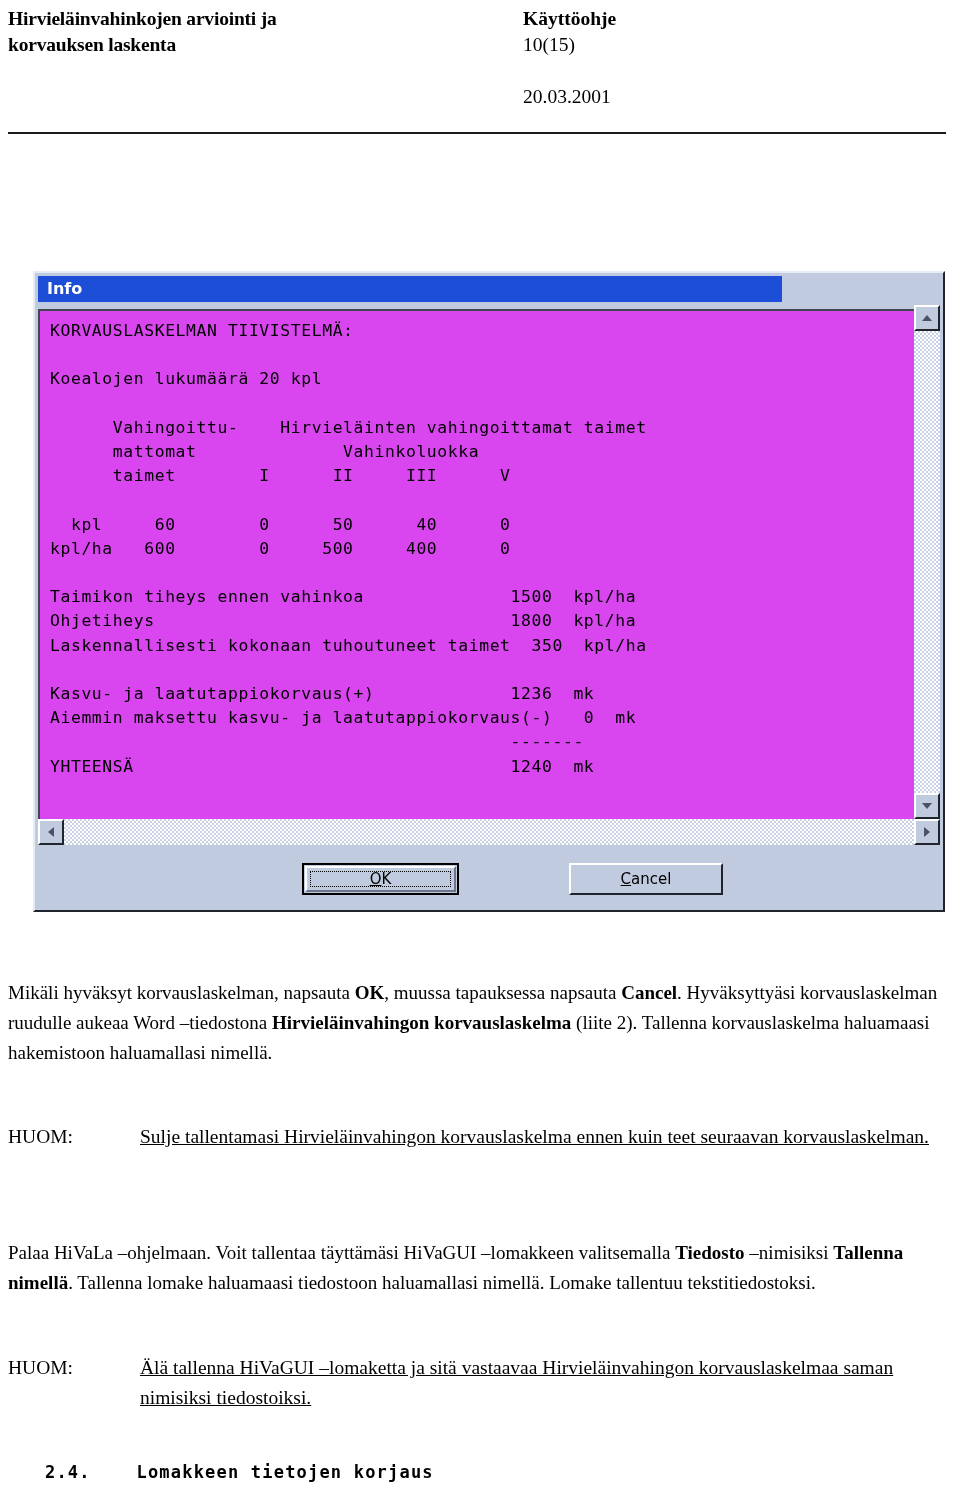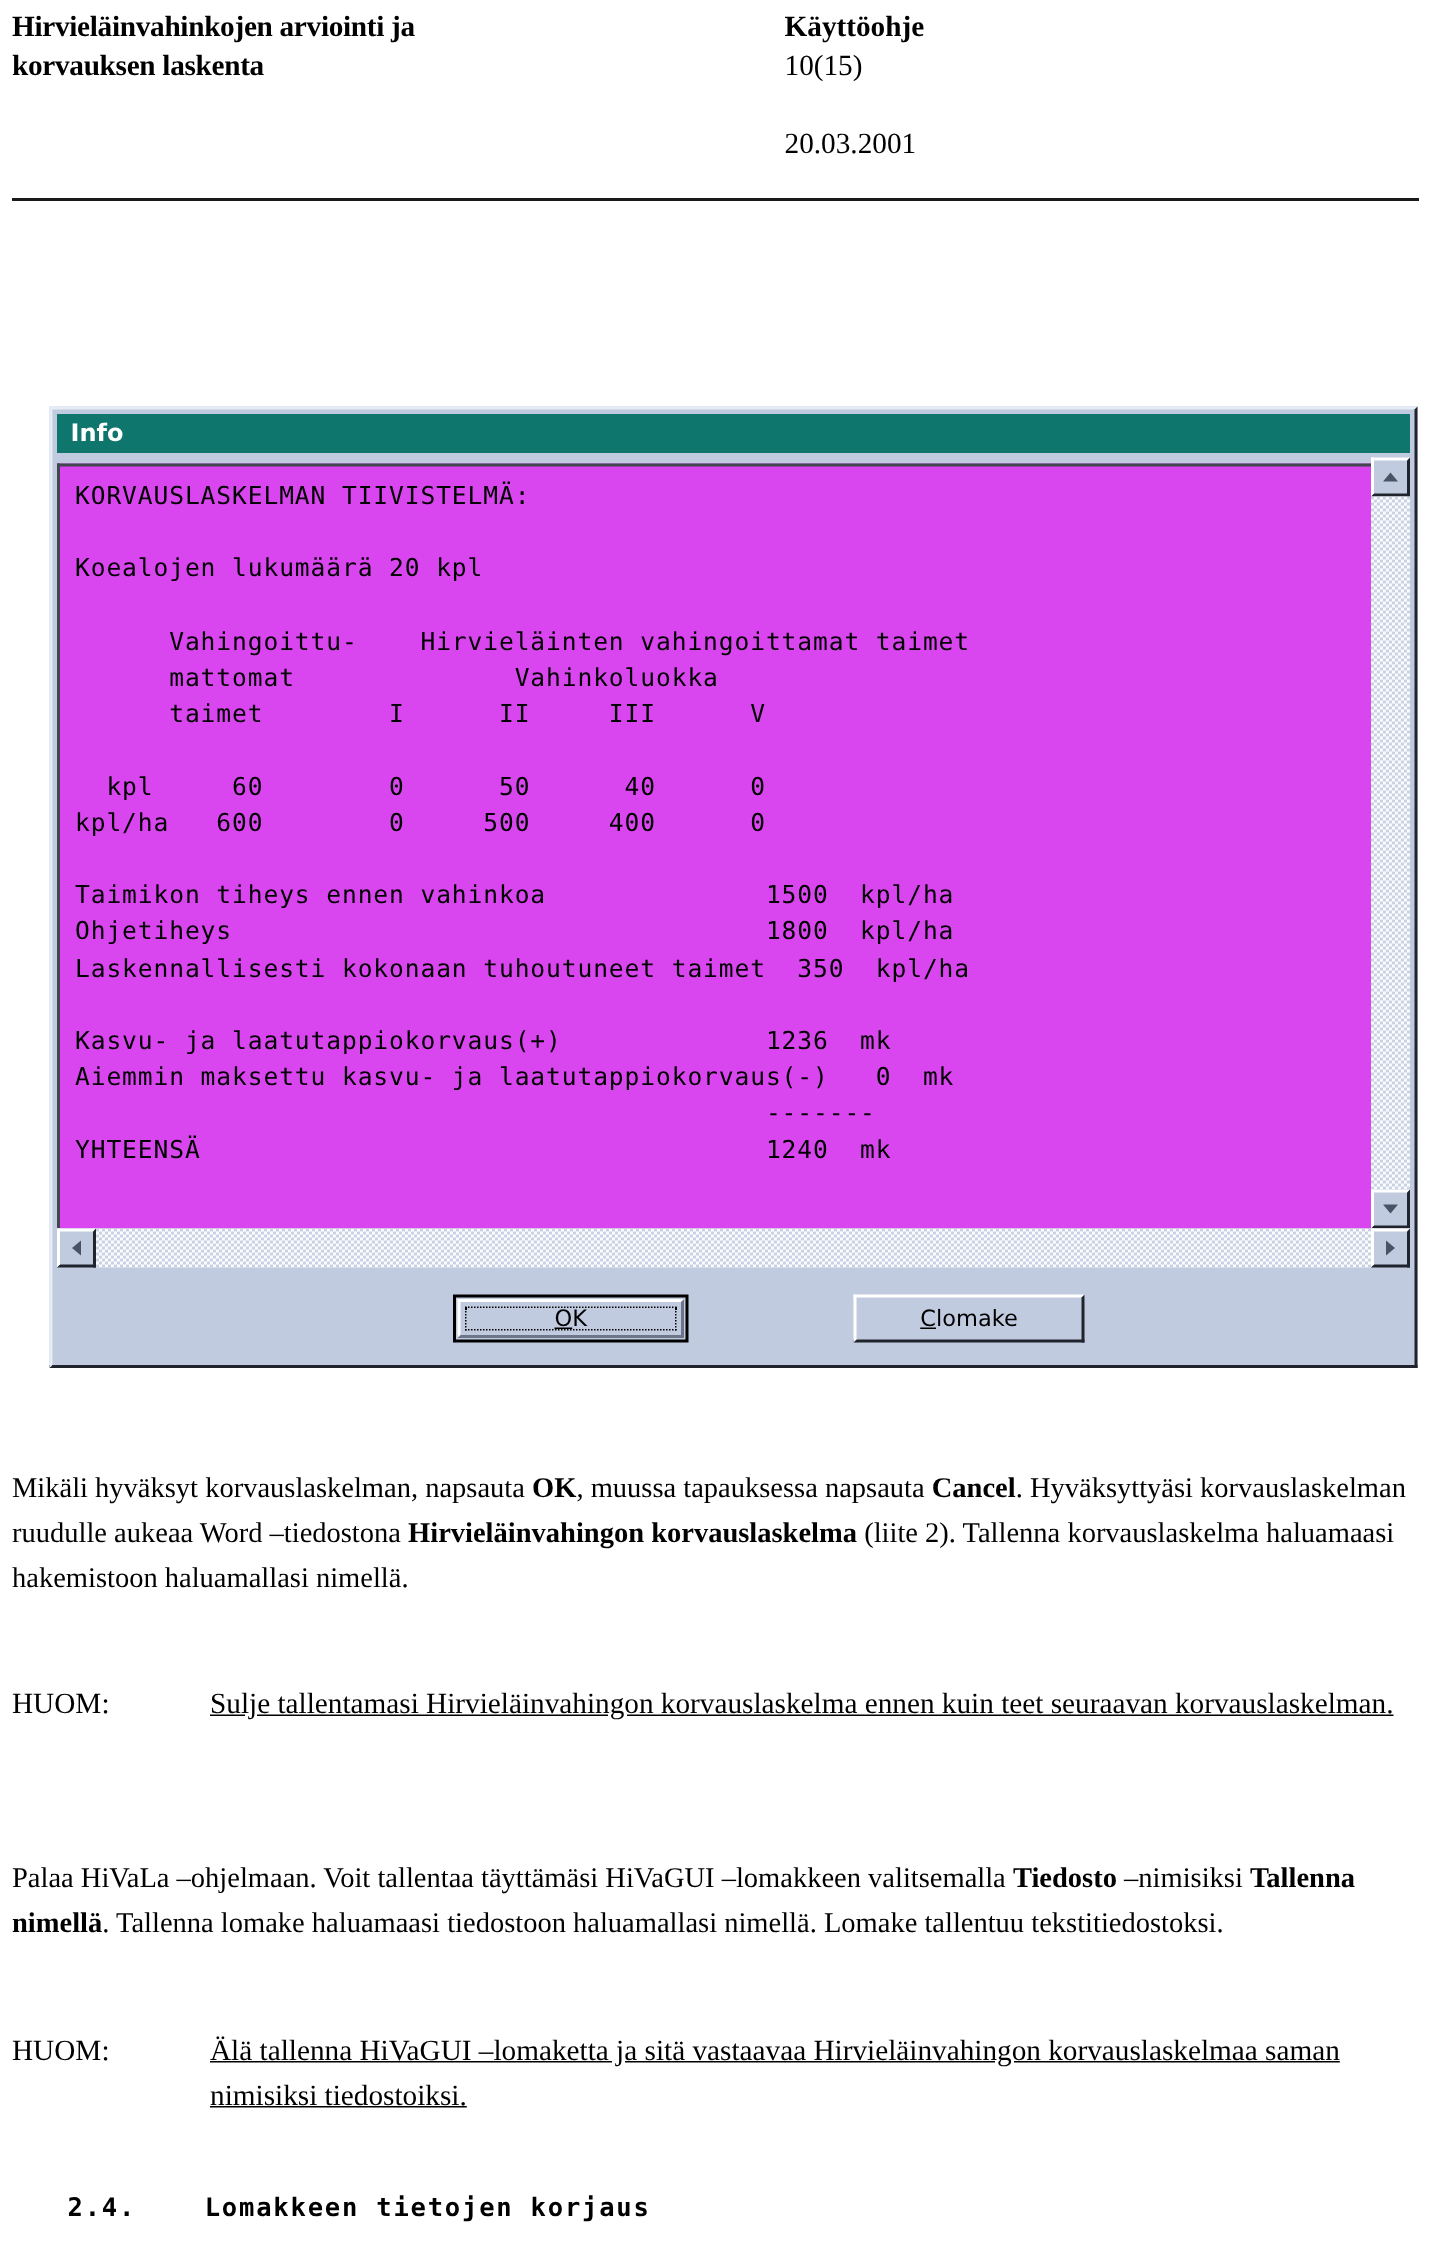--- a/index.html
+++ b/index.html
@@ -68,23 +68,23 @@
     background: #c0cbe0;
     border-top: 2px solid #e6ecf6;
     border-left: 2px solid #e6ecf6;
     border-right: 2px solid #20242c;
     border-bottom: 2px solid #20242c;
     box-sizing: border-box;
   }
   .titlebar {
     position: absolute;
     left: 3px; top: 3px;
-    width: 902px;
+    width: 744px;
     height: 26px;
-    background: #0f766e;
+    background: #1d4ed8;
     color: #ffffff;
     font-family: "DejaVu Sans", "Liberation Sans", sans-serif;
     font-weight: bold;
     font-size: 16px;
     line-height: 26px;
     padding-left: 9px;
     box-sizing: border-box;
     overflow: hidden;
   }
   
@@ -350,21 +350,21 @@
 
   <div class="btn-strip">
     <div class="btn btn-ok">
       <div class="inner">
         <div class="focus">
           <span><span class="mn">O</span><span>K</span></span>
         </div>
       </div>
     </div>
     <div class="btn btn-cancel">
-      <span><span class="mn">C</span><span>lomake</span></span>
+      <span><span class="mn">C</span><span>ancel</span></span>
     </div>
   </div>
 </div>
 
 <div class="prose" id="para-1"><span>Mikäli hyväksyt korvauslaskelman, napsauta </span><b>OK</b><span>, muussa tapauksessa napsauta </span><b>Cancel</b><span>. Hyväksyttyäsi korvauslaskelman ruudulle aukeaa Word –tiedostona </span><b>Hirvieläinvahingon korvauslaskelma</b><span> (liite 2). Tallenna korvauslaskelma haluamaasi hakemistoon haluamallasi nimellä.</span></div>
 
 <div class="huom-block" id="huom-1">
   <span class="huom-label">HUOM:</span>
   <div class="huom-text u">Sulje tallentamasi Hirvieläinvahingon korvauslaskelma ennen kuin teet seuraavan korvauslaskelman.</div>
 </div>

